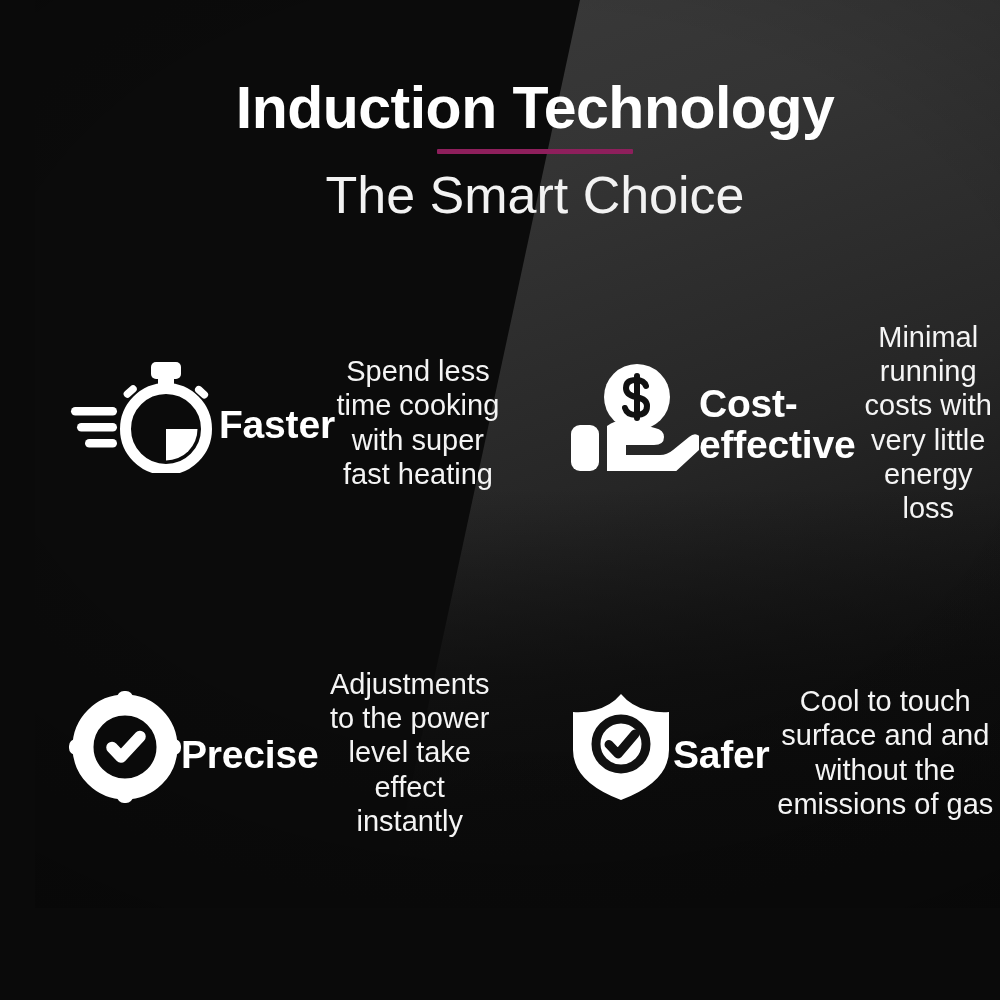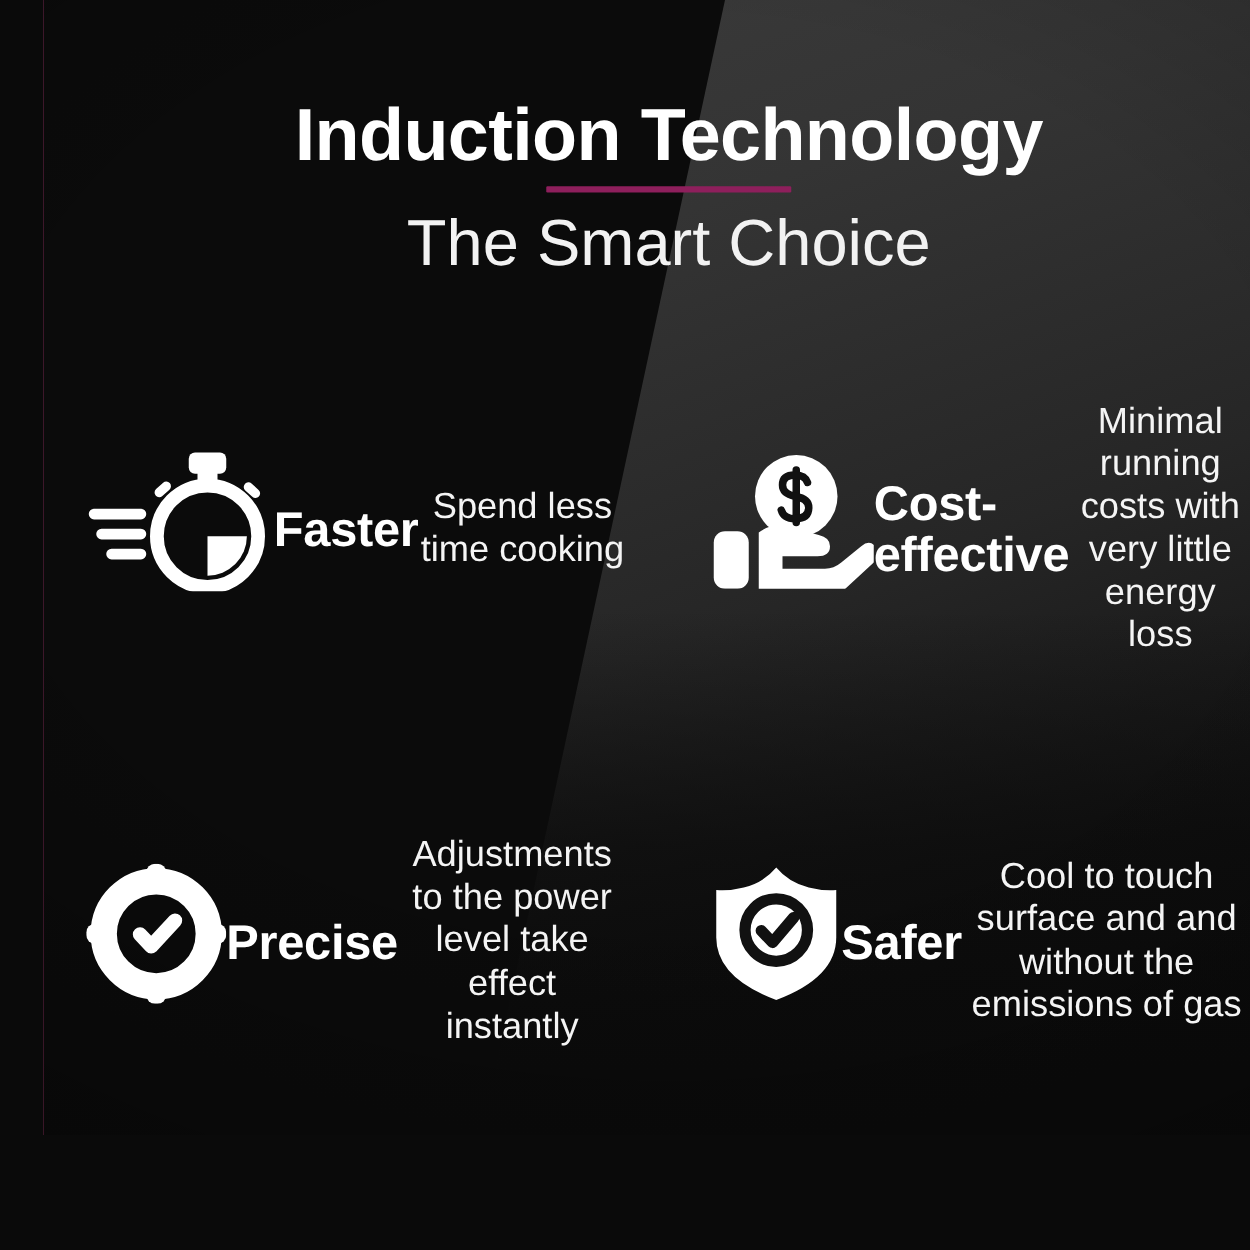--- a/index.html
+++ b/index.html
@@ -166,20 +166,21 @@
             <rect x="125" y="27" width="15" height="7.5" rx="3.7" transform="rotate(42 132 31)"></rect>
 
             <circle cx="97" cy="68" r="40.5" fill="none" stroke="#ffffff" stroke-width="11"></circle>
 
             <path d="M97 68 L97 36.5 A31.5 31.5 0 0 1 128.5 68 Z" transform="rotate(90 97 68)"></path>
           </svg>
         </div>
         <div class="card-title">Faster</div>
         <div class="card-desc">
           <span>Spend less time cooking</span><br>
+          <span>with super fast heating</span>
         </div>
       </div>
 
       <div class="card">
         <div class="card-icon">
           <svg width="130" height="108" viewBox="0 0 130 108" aria-hidden="true">
 
             <circle cx="68" cy="34" r="33"></circle>
             <path d="M68 13 L68 55" fill="none" stroke="#111111" stroke-width="6" stroke-linecap="round"></path>
             <path d="M77 23 q-2 -6 -10 -6 q-10 0 -10 8 q0 7 10 9 q11 2 11 9 q0 9 -11 9 q-9 0 -11 -7" fill="none" stroke="#111111" stroke-width="6" stroke-linecap="round" stroke-linejoin="round"></path>

